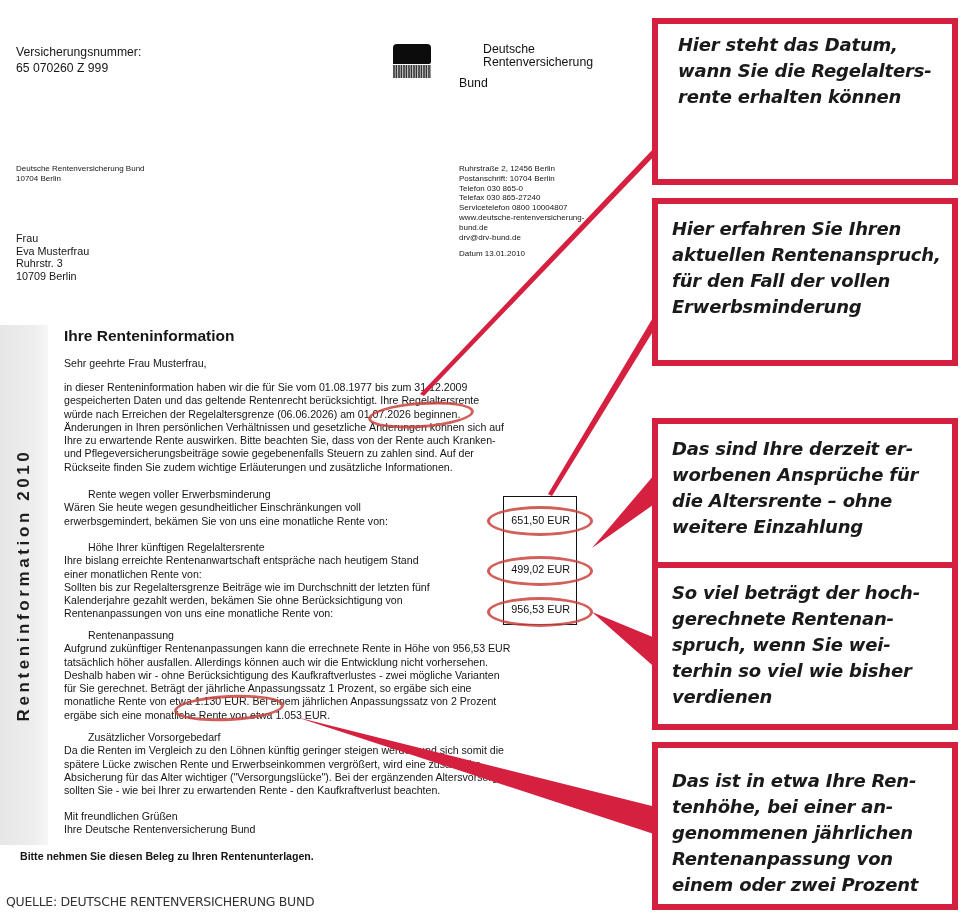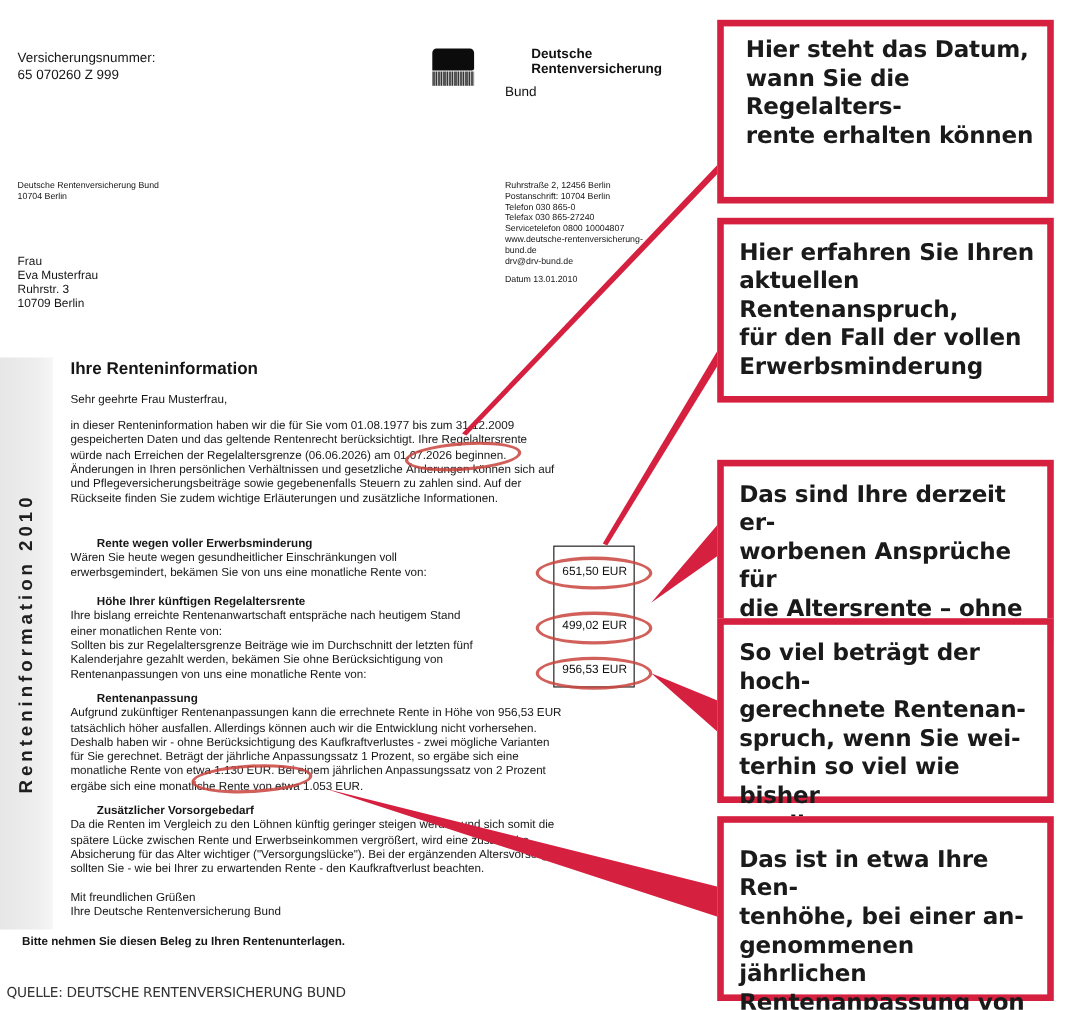--- a/index.html
+++ b/index.html
@@ -2,35 +2,35 @@
 <html><head>
 <meta charset="utf-8">
 <style>
   html, body { margin:0; padding:0; background:#ffffff; }
   body { width:971px; height:918px; position:relative; overflow:hidden;
          font-family:"Liberation Sans", sans-serif; color:#111; }
   .abs { position:absolute; }
   .letter { font-family:"Liberation Sans", sans-serif; color:#161616; }
   .small { font-size:8px; line-height:10px; }
   .body-txt { font-size:10.6px; line-height:13.3px; }
-  .hdr { font-weight:bold;padding-left:24px; }
+  .hdr { font-weight:normal;padding-left:24px; }
   .logo-mark { width:38px; height:34px; }
   .logo-top { width:38px; height:20px; background:#0c0c0c; border-radius:4px 4px 2px 0; }
   .logo-bottom { width:38px; height:13px; margin-top:1px;
      background:repeating-linear-gradient(90deg,#555 0 2px,#999 2px 3px,#333 3px 4px,#bbb 4px 5px); }
   .sidebar-band { left:0; top:325px; width:48px; height:520px;
      background:linear-gradient(90deg,#e6e6e6,#eeeeee 70%,#f6f6f6); }
   .vertical-title { position:absolute; left:24px; top:585px; transform:translate(-50%,-50%) rotate(-90deg);
      white-space:nowrap; font-weight:bold; font-size:17px; letter-spacing:3.6px; color:#1e1e1e; }
   .amount-box { border:1.3px solid #111; }
   .amount { font-size:10.8px; font-weight:normal; position:absolute; right:6px; }
   .ellipse { position:absolute; border:3px solid #c9443e; border-radius:50%; opacity:0.85; }
   .callout { position:absolute; left:652px; width:294px; border:6px solid #d6203f; background:#fff; }
   .callout-text { position:absolute; font-family:"DejaVu Sans", sans-serif; font-weight:bold;
-     font-size:21px; line-height:26px; color:#1a1a1a; letter-spacing:-0.2px; }
+     font-size:18px; line-height:26px; color:#1a1a1a; letter-spacing:-0.2px;font-style:italic; }
   .source { font-family:"DejaVu Sans", sans-serif; font-size:12.5px; color:#333; letter-spacing:-0.3px; }
   svg.connectors { position:absolute; left:0; top:0; pointer-events:none; }
 </style>
 </head>
 <body>
 
 <div class="abs letter" style="left:16px; top:44px; font-size:12.2px; line-height:16px;">
   <div>Versicherungsnummer:</div>
   <div>65 070260 Z 999</div>
 </div>
@@ -75,20 +75,21 @@
 <div class="vertical-title">Renteninformation 2010</div>
 
 <div class="abs letter" style="left:64px; top:327px; font-size:15.5px; font-weight:bold;">Ihre Renteninformation</div>
 <div class="abs letter body-txt" style="left:64px; top:357px;">Sehr geehrte Frau Musterfrau,</div>
 
 <div class="abs letter body-txt" style="left:64px; top:381px; width:520px;">
   <div>in dieser Renteninformation haben wir die für Sie vom 01.08.1977 bis zum 31.12.2009</div>
   <div>gespeicherten Daten und das geltende Rentenrecht berücksichtigt. Ihre Regelaltersrente</div>
   <div>würde nach Erreichen der Regelaltersgrenze (06.06.2026) am 01.07.2026 beginnen.</div>
   <div>Änderungen in Ihren persönlichen Verhältnissen und gesetzliche Änderungen können sich auf</div>
+  <div>Ihre zu erwartende Rente auswirken. Bitte beachten Sie, dass von der Rente auch Kranken-</div>
   <div>und Pflegeversicherungsbeiträge sowie gegebenenfalls Steuern zu zahlen sind. Auf der</div>
   <div>Rückseite finden Sie zudem wichtige Erläuterungen und zusätzliche Informationen.</div>
 </div>
 
 <div class="abs letter body-txt" style="left:64px; top:488px;">
   <div class="hdr">Rente wegen voller Erwerbsminderung</div>
   <div>Wären Sie heute wegen gesundheitlicher Einschränkungen voll</div>
   <div>erwerbsgemindert, bekämen Sie von uns eine monatliche Rente von:</div>
 </div>
 

